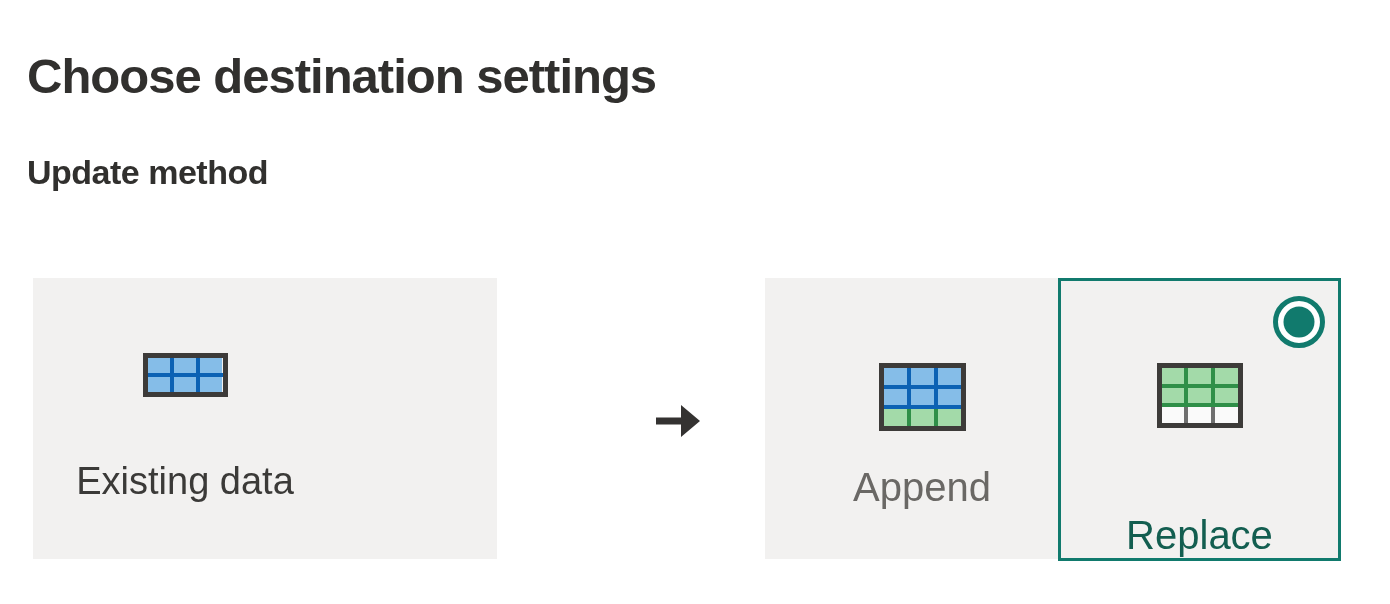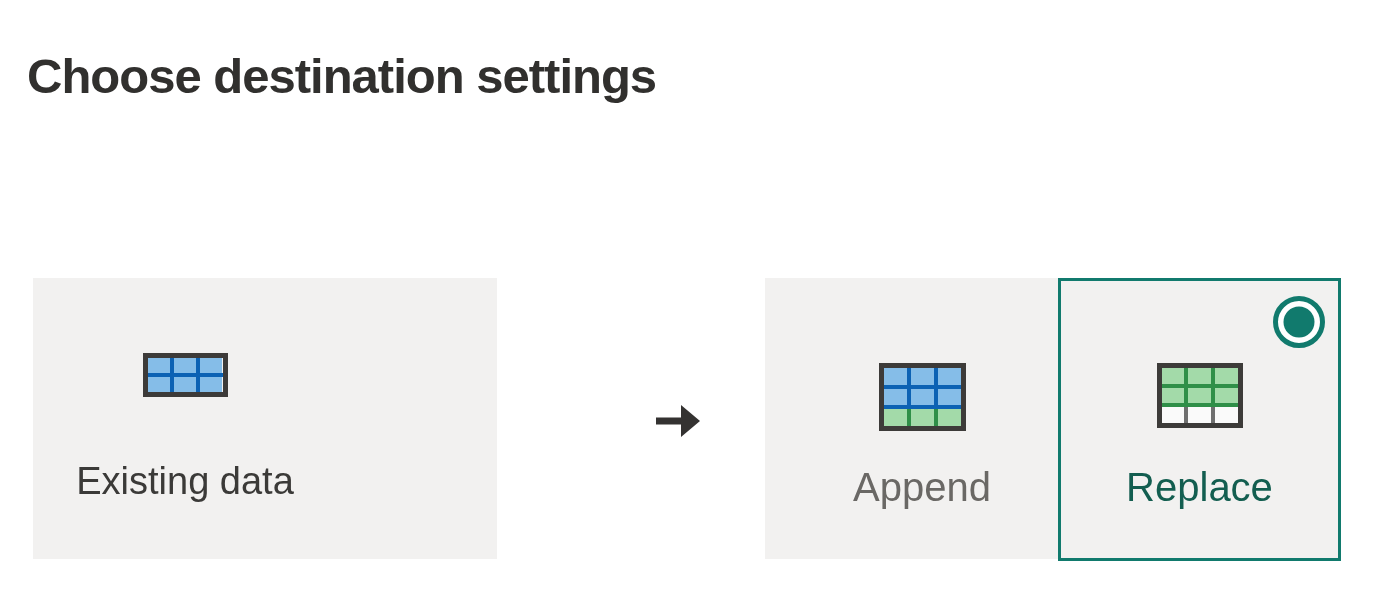--- a/index.html
+++ b/index.html
@@ -75,37 +75,39 @@
     display: flex; flex-direction: column; align-items: center;
     padding-top: 85px;
     background: #f2f1f0;
     cursor: pointer;
   }
   .option-append { left: 765px; width: 314px; height: 281px; }
   .option-replace {
     left: 1058px; width: 283px; height: 283px;
     border: 3px solid #117a6d;
     padding-top: 82px;
+    justify-content: space-between;
   }
   .option-card .icon-slot2 { height: 102px; display: flex; align-items: flex-start; justify-content: center; }
   .option-label { font-size: 40px; white-space: nowrap; }
   .option-append .option-label { color: #6a6865; }
   .option-replace .option-label { color: #135e50; }
 
   .radio-indicator {
     position: absolute; top: 15px; right: 13px;
     width: 52px; height: 52px;
   }
 </style>
 </head>
 <body>
 
 <div class="stage">
 
   <h1 class="page-title">Choose destination settings</h1>
+  <h2 class="section-heading">Update method</h2>
 
   <div class="panel legend-panel">
 
     <div class="legend-item first">
       <div class="icon-slot">
         <div class="tbl tbl-existing">
           <div class="row">
             <span class="cell"></span>
               <span class="cell"></span>
               <span class="cell"></span>

